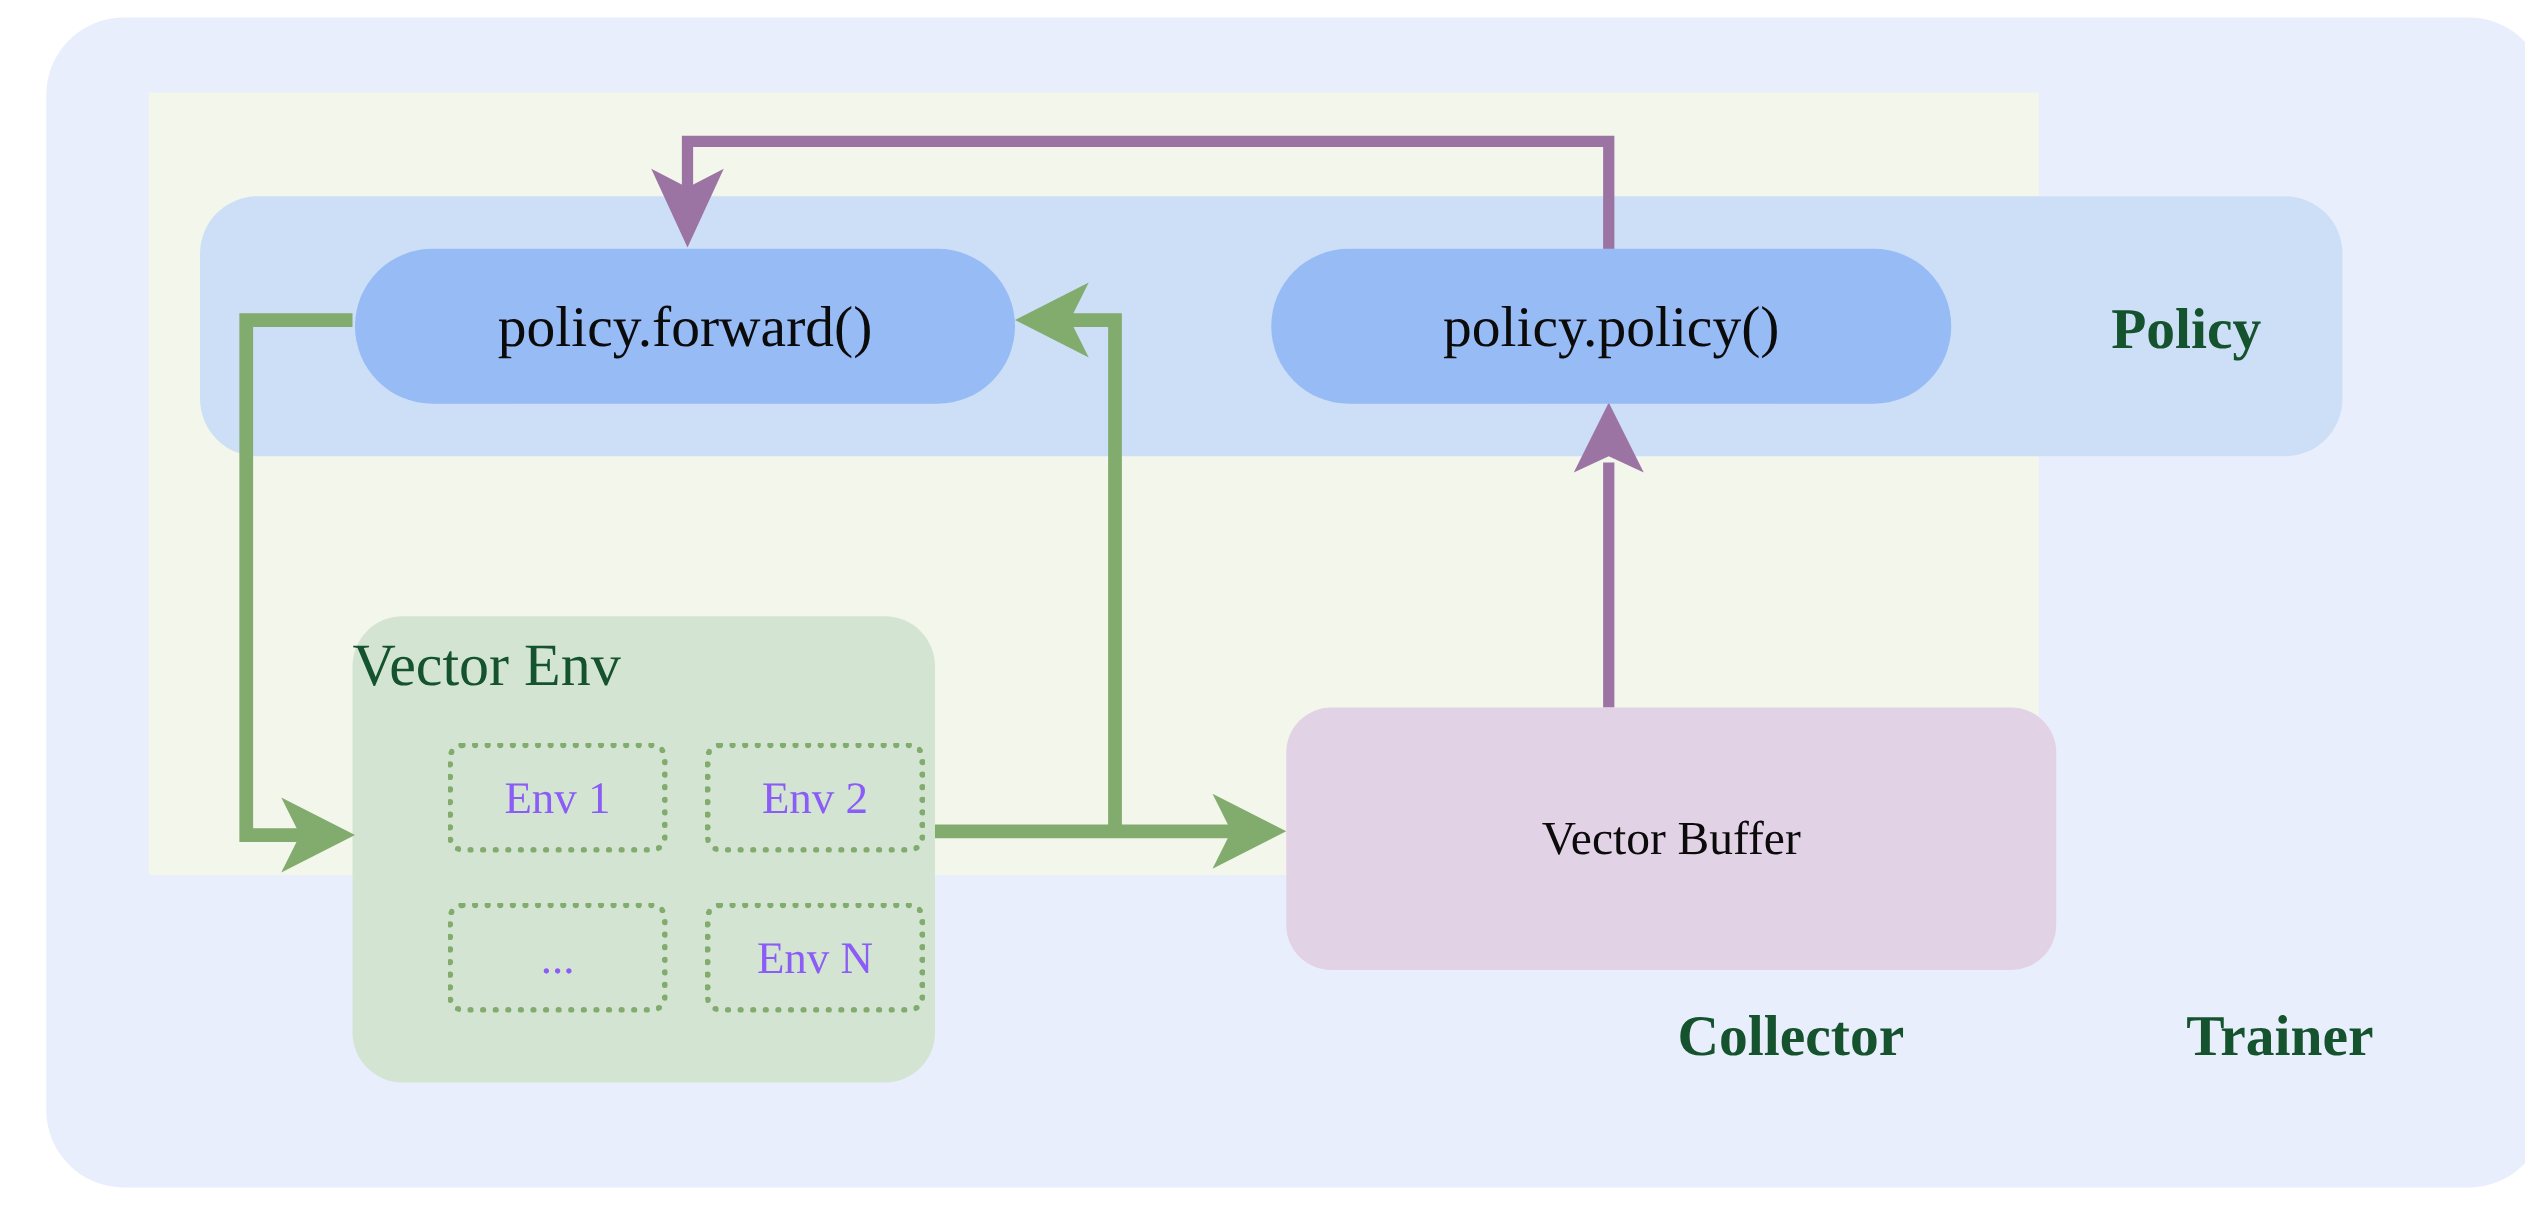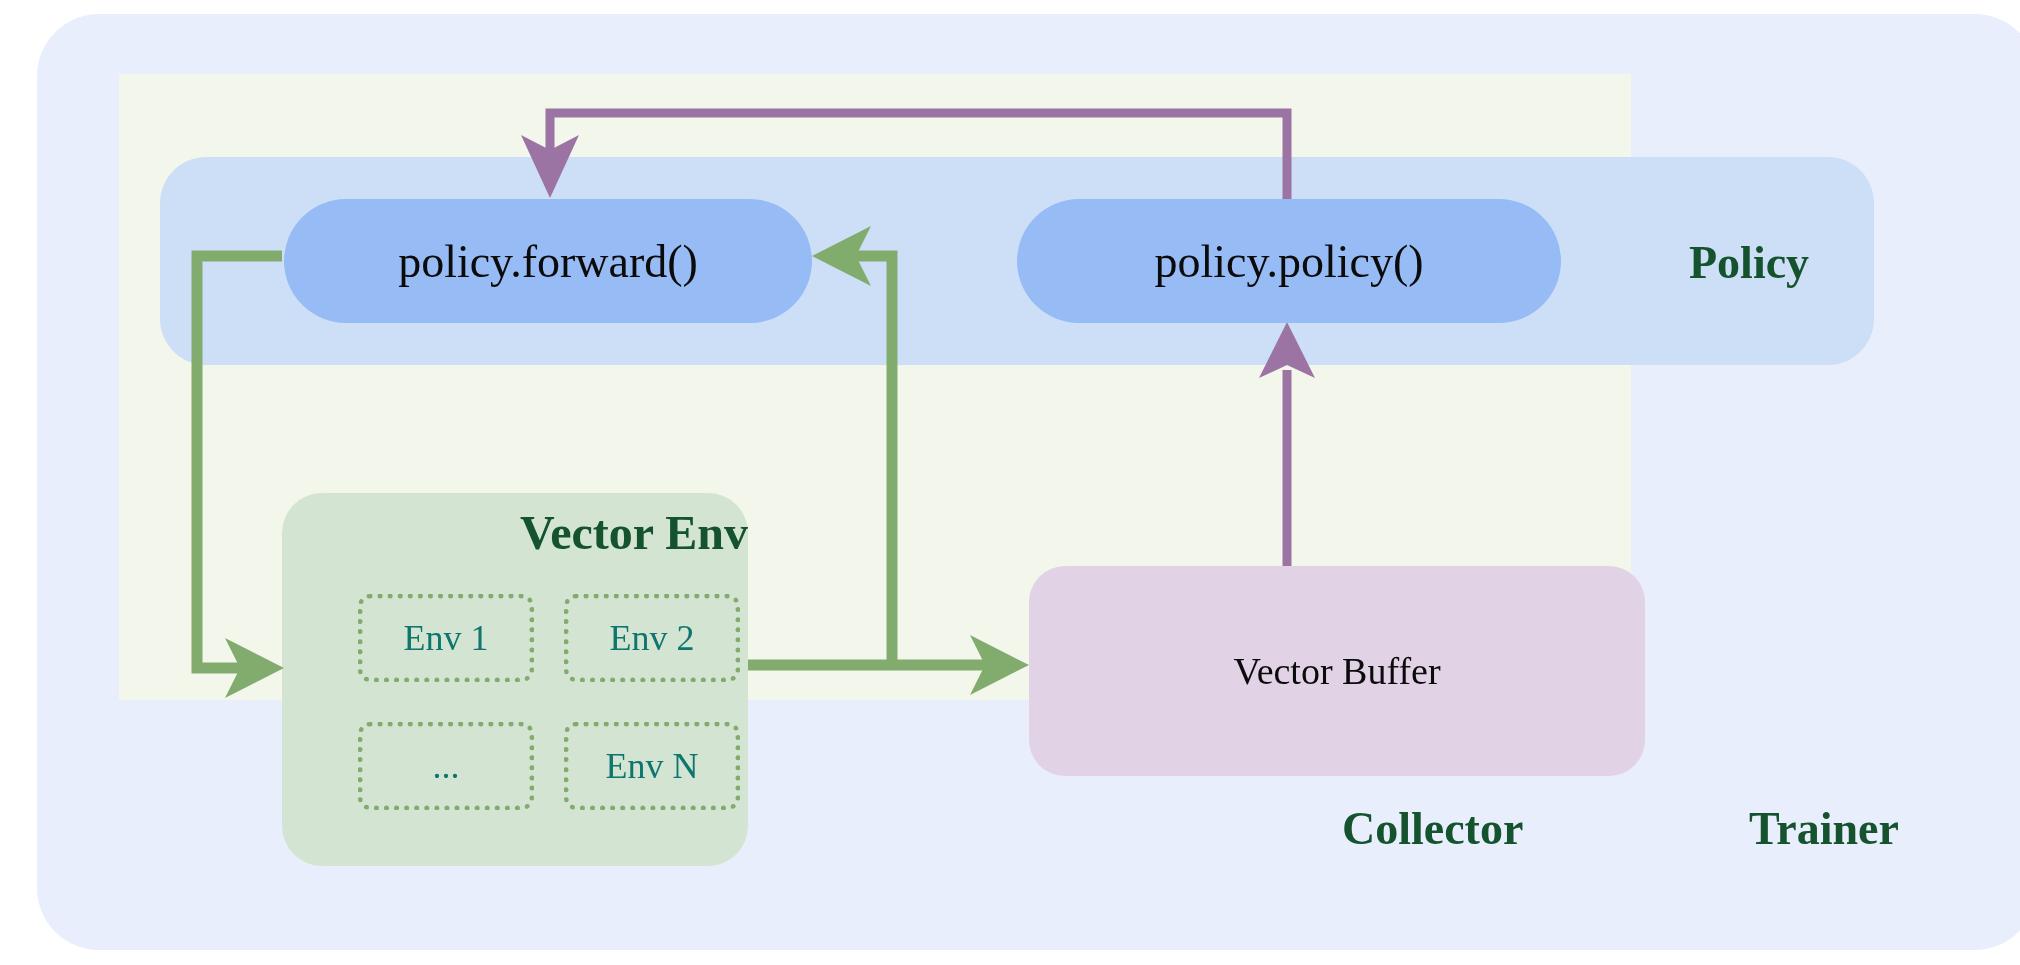--- a/index.html
+++ b/index.html
@@ -32,31 +32,31 @@
   #policy-update{left:988px;top:199px;width:544px;height:124px;
      background:#97bbf5;border-radius:62px;font-size:46px;}
 
   #vector-buffer{left:1000px;top:566px;width:616px;height:210px;
      background:#e2d2e6;border-radius:36px;font-size:38px;}
 
   
   .env-chip{position:absolute;box-sizing:border-box;
      border:5px dotted #82ab6e;border-radius:12px;
      display:flex;align-items:center;justify-content:center;
-     font-size:36px;color:#0f766e;}
+     font-size:36px;color:#8b5cf6;}
   #env-1{left:329px;top:594px;width:176px;height:88px;}
   #env-2{left:535px;top:594px;width:176px;height:88px;}
   #env-dots{left:329px;top:722px;width:176px;height:88px;}
   #env-n{left:535px;top:722px;width:176px;height:88px;}
 
   
   .label{position:absolute;font-weight:bold;color:#14532d;
          font-size:46px;white-space:nowrap;}
-  #vector-env-title{left:253px;top:505px;width:466px;text-align:right;
-     font-weight:bold;font-size:48px;}
+  #vector-env-title{left:253px;top:505px;width:466px;text-align:left;
+     font-weight:normal;font-size:48px;}
   #policy-label{left:1660px;top:236px;}
   #collector-label{left:1313px;top:802px;}
   #trainer-label{left:1720px;top:802px;}
 
   
   #arrows{position:absolute;left:0;top:0;width:2020px;height:965px;
           pointer-events:none;}
 </style>
 </head>
 <body>

